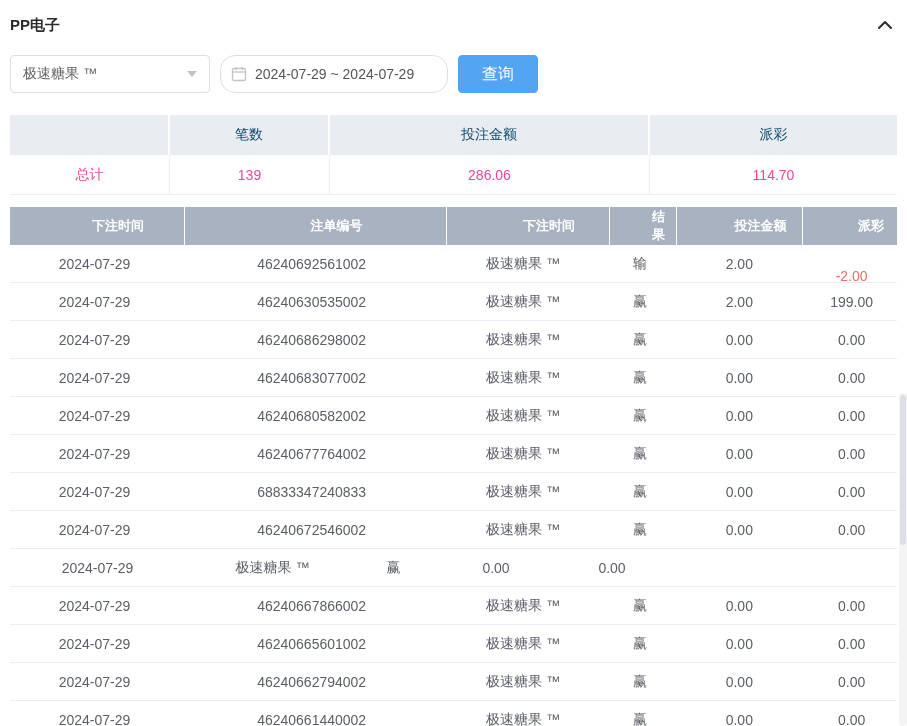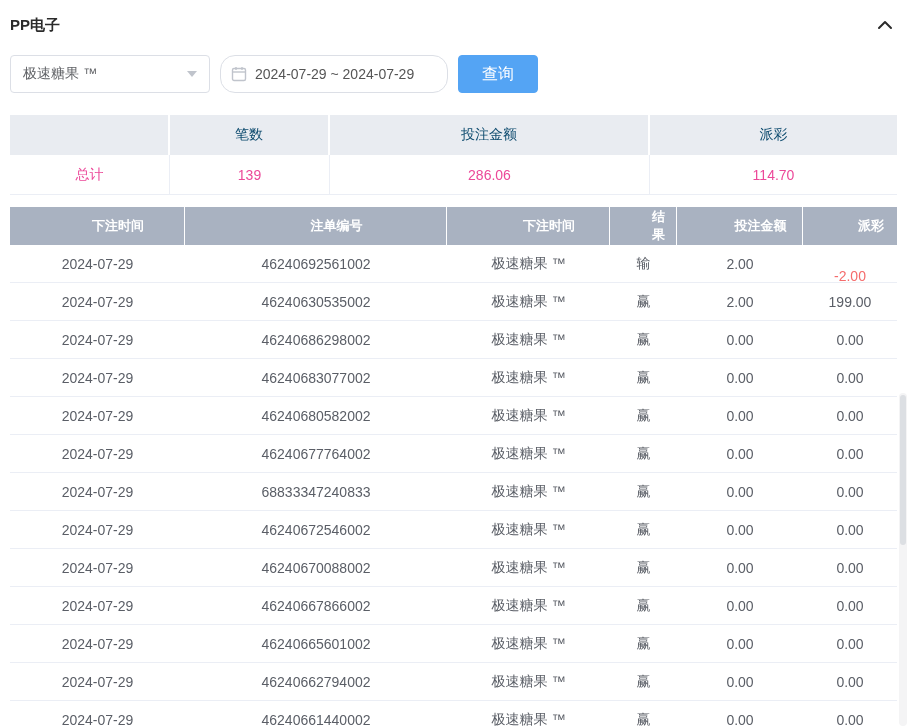--- a/index.html
+++ b/index.html
@@ -92,21 +92,21 @@
   
   .data-table { margin-top: 12px; width: 887px; }
   .thead { display: flex; height: 38px; }
   .thead .th {
     background: #a9b2c1; color: #fff; font-weight: 700; font-size: 13px;
     display: flex; align-items: center; justify-content: center;
     border-right: 1px solid #fff;
     padding-left: 42px;
   }
   .thead .th:last-child { border-right: none; }
-  .trow { display: flex; height: 38px; border-bottom: 1px solid #ebeef5; background: #fff; }
+  .trow { display: flex; height: 38px; border-bottom: 1px solid #ebeef5; background: #fff; gap: 6px; }
   .trow .td {
     display: flex; align-items: center; justify-content: center;
     color: #5a5e66; font-size: 14px; overflow: hidden; white-space: nowrap;
   }
   .td.neg { color: #f56c6c; margin-top: 24px; }
   .col-time   { width: 175px; }
   .col-order  { width: 262px; }
   .col-game   { width: 163px; }
   .col-result { width: 67px;  }
   .col-amount { width: 126px; }
@@ -250,21 +250,20 @@
     <div class="td col-time">2024-07-29</div>
     <div class="td col-order">46240672546002</div>
     <div class="td col-game">极速糖果 ™</div>
     <div class="td col-result">赢</div>
     <div class="td col-amount">0.00</div>
     <div class="td col-payout">0.00</div>
   </div>
 
   <div class="trow">
     <div class="td col-time">2024-07-29</div>
-    <div class="td col-order">46240670088002</div>
     <div class="td col-game">极速糖果 ™</div>
     <div class="td col-result">赢</div>
     <div class="td col-amount">0.00</div>
     <div class="td col-payout">0.00</div>
   </div>
 
   <div class="trow">
     <div class="td col-time">2024-07-29</div>
     <div class="td col-order">46240667866002</div>
     <div class="td col-game">极速糖果 ™</div>

